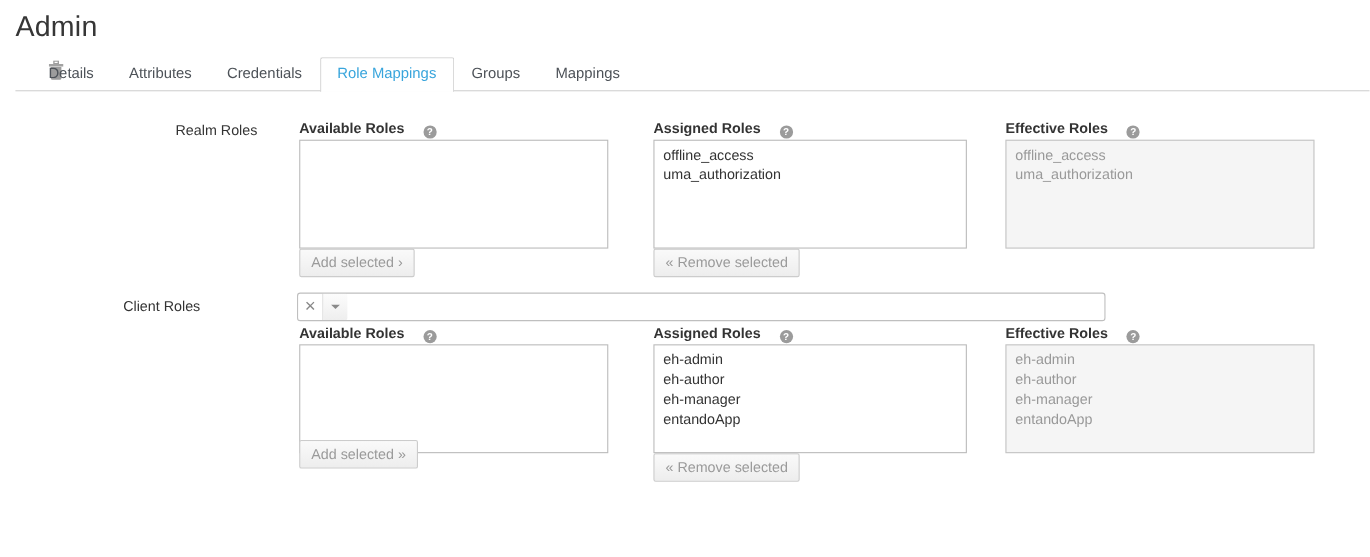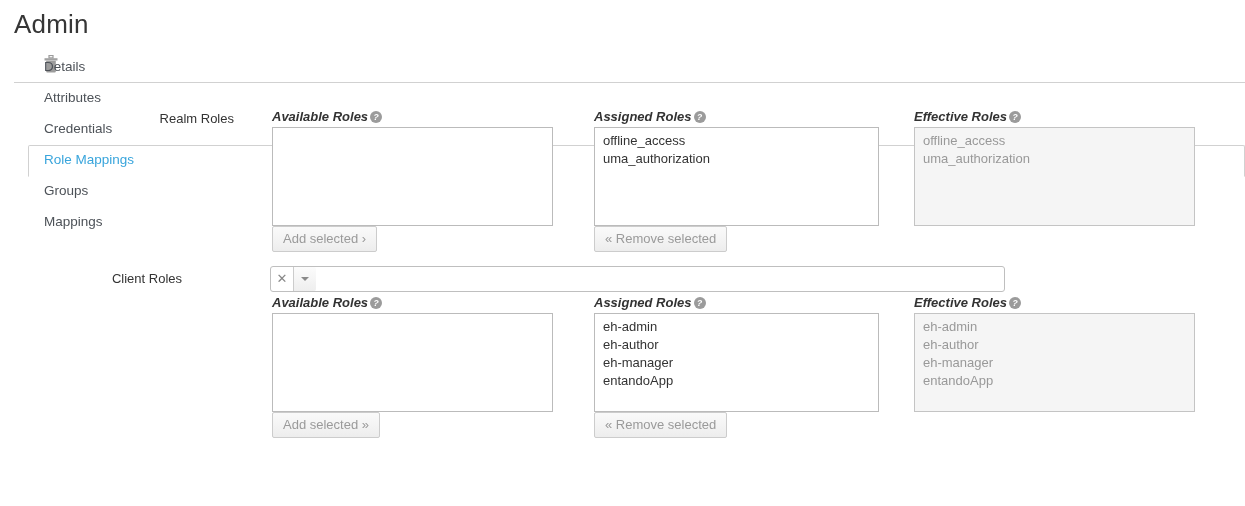--- a/index.html
+++ b/index.html
@@ -48,24 +48,24 @@
     position: absolute;
     left: 14px;
     top: 52px;
     width: 1231px;
     height: 31px;
     border-bottom: 1px solid #d1d1d1;
     box-sizing: border-box;
   }
   .tabs {
     display: flex;
+    align-items: flex-end;
     height: 31px;
     padding-left: 14px;
     box-sizing: border-box;
-    flex-direction: column;
   }
   .tab {
     font-size: 13.5px;
     color: #4d5258;
     padding: 6px 15px 8px 15px;
     line-height: 16px;
     cursor: pointer;
     border: 1px solid transparent;
     border-bottom: none;
     box-sizing: border-box;
@@ -105,24 +105,23 @@
   .row-label.client { top: 2px; text-align: center; }
 
   
   .col-head {
     position: absolute;
     font-weight: bold;
     font-size: 13px;
     color: #333333;
     line-height: 18px;
     display: flex;
-    align-items: center;
-    gap: 2px;
-    white-space: nowrap;
-    font-style: italic;
+    align-items: flex-end;
+    gap: 17px;
+    white-space: nowrap;
   }
   .help-icon {
     display: inline-block;
     width: 12px;
     height: 12px;
     border-radius: 50%;
     background: #9b9b9b;
     color: #ffffff;
     font-size: 9px;
     font-weight: bold;
@@ -295,21 +294,21 @@
     <div class="select-caret-btn">
       <span class="caret-down"></span>
     </div>
   </div>
 
   <div class="col-head" style="left:272px; top:26px;">
     <span>Available Roles</span>
     <span class="help-icon">?</span>
   </div>
   <div class="list-box" style="left:272px; top:45px; width:281px; height:99px;" id="client-avail"></div>
-  <div class="btn" style="left:272px; top:144px;text-align:center;">Add selected »</div>
+  <div class="btn" style="left:272px; top:132px;text-align:center;">Add selected »</div>
 
   <div class="col-head" style="left:594px; top:26px;">
     <span>Assigned Roles</span>
     <span class="help-icon">?</span>
   </div>
   <div class="list-box" style="left:594px; top:45px; width:285px; height:99px;" id="client-assigned">
       <div class="list-item">eh-admin</div>
       <div class="list-item">eh-author</div>
       <div class="list-item">eh-manager</div>
       <div class="list-item">entandoApp</div>

